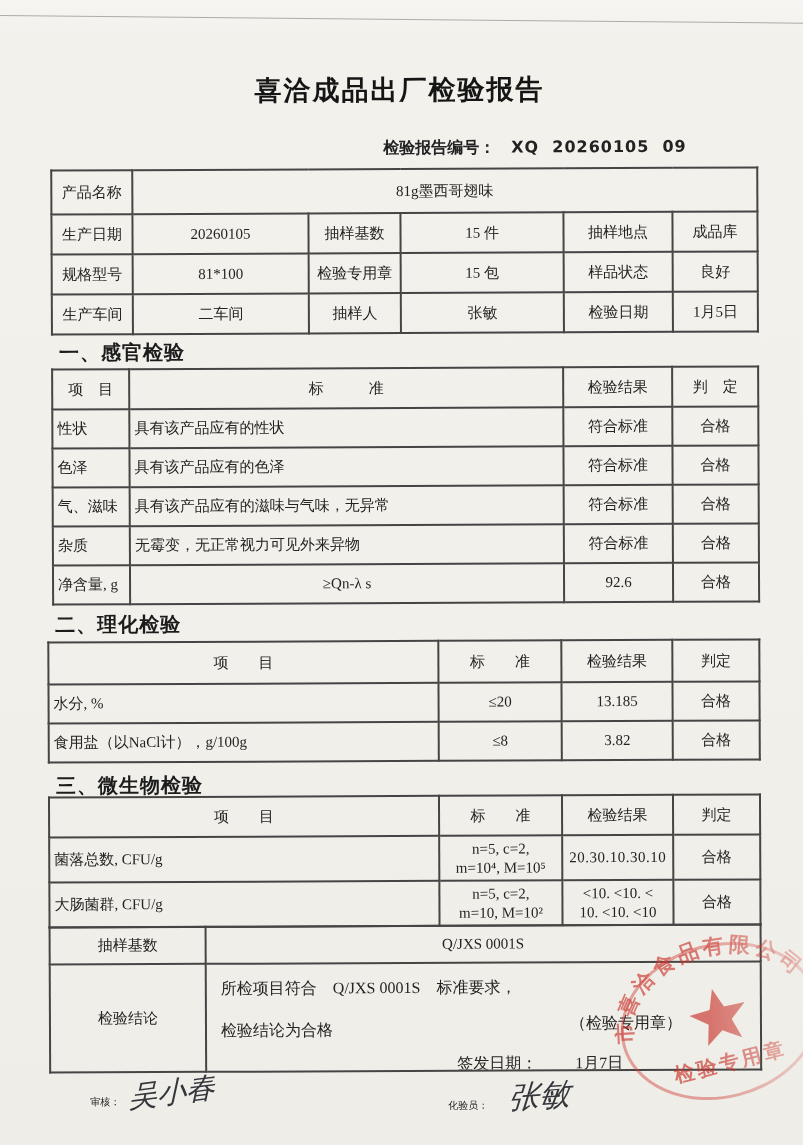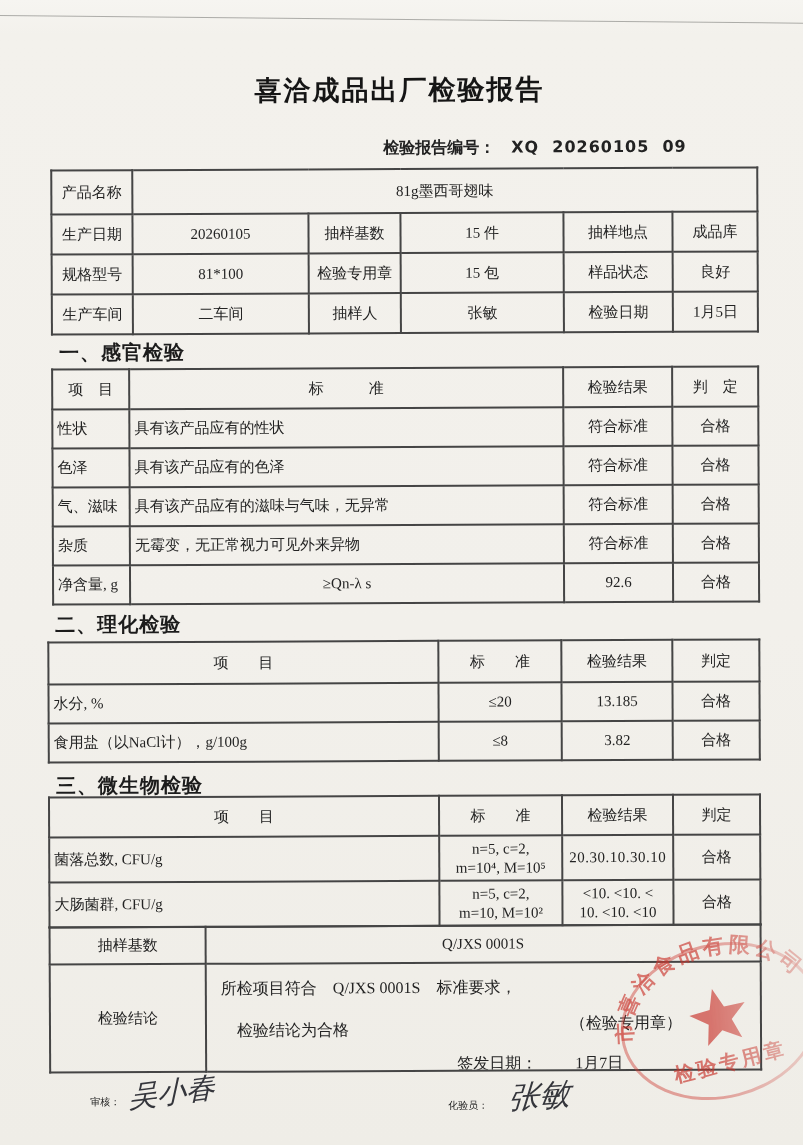--- a/index.html
+++ b/index.html
@@ -21,21 +21,21 @@
   .ws-pre{white-space:pre-wrap;}
   table.t{position:absolute;border-collapse:collapse;table-layout:fixed;}
   table.t td{border:2px solid #454545;vertical-align:middle;font-size:15px;color:#242424;padding:2px 4px;overflow:hidden;}
   td.c{text-align:center;}
   td.l{text-align:left;padding-left:8px;}
   .sec{position:absolute;font-size:20px;font-weight:bold;color:#1c1c1c;letter-spacing:1px;}
   .small-gap{letter-spacing:0.5px;border-radius:19px;}
   .sup-line{line-height:1.25;}
   .concl-cell{position:relative;vertical-align:top !important;}
   .concl-line1{position:absolute;top:14px;left:14px;font-size:16px;}
-  .concl-line2{position:absolute;top:56px;left:14px;font-size:16px;margin-left:16px;}
+  .concl-line2{position:absolute;top:56px;left:14px;font-size:16px;}
   .seal-note{position:absolute;top:50px;right:78px;font-size:16px;text-align:center;}
   .issue-line{position:absolute;top:90px;left:250px;font-size:16px;}
   .issue-line .iv{margin-left:38px;}
   .sig-label{position:absolute;font-size:10px;color:#222;}
   .sig-name{
     position:absolute;font-family:"DejaVu Sans", sans-serif;font-style:italic;color:#35363c;
   }
   .sig-name.n1{top:1072px;left:126px;font-size:29px;transform:rotate(-7deg) skewX(-6deg);}
   .sig-name.n2{top:1076px;left:506px;font-size:31px;transform:rotate(-4deg) skewX(-8deg);}
   .stamp{

